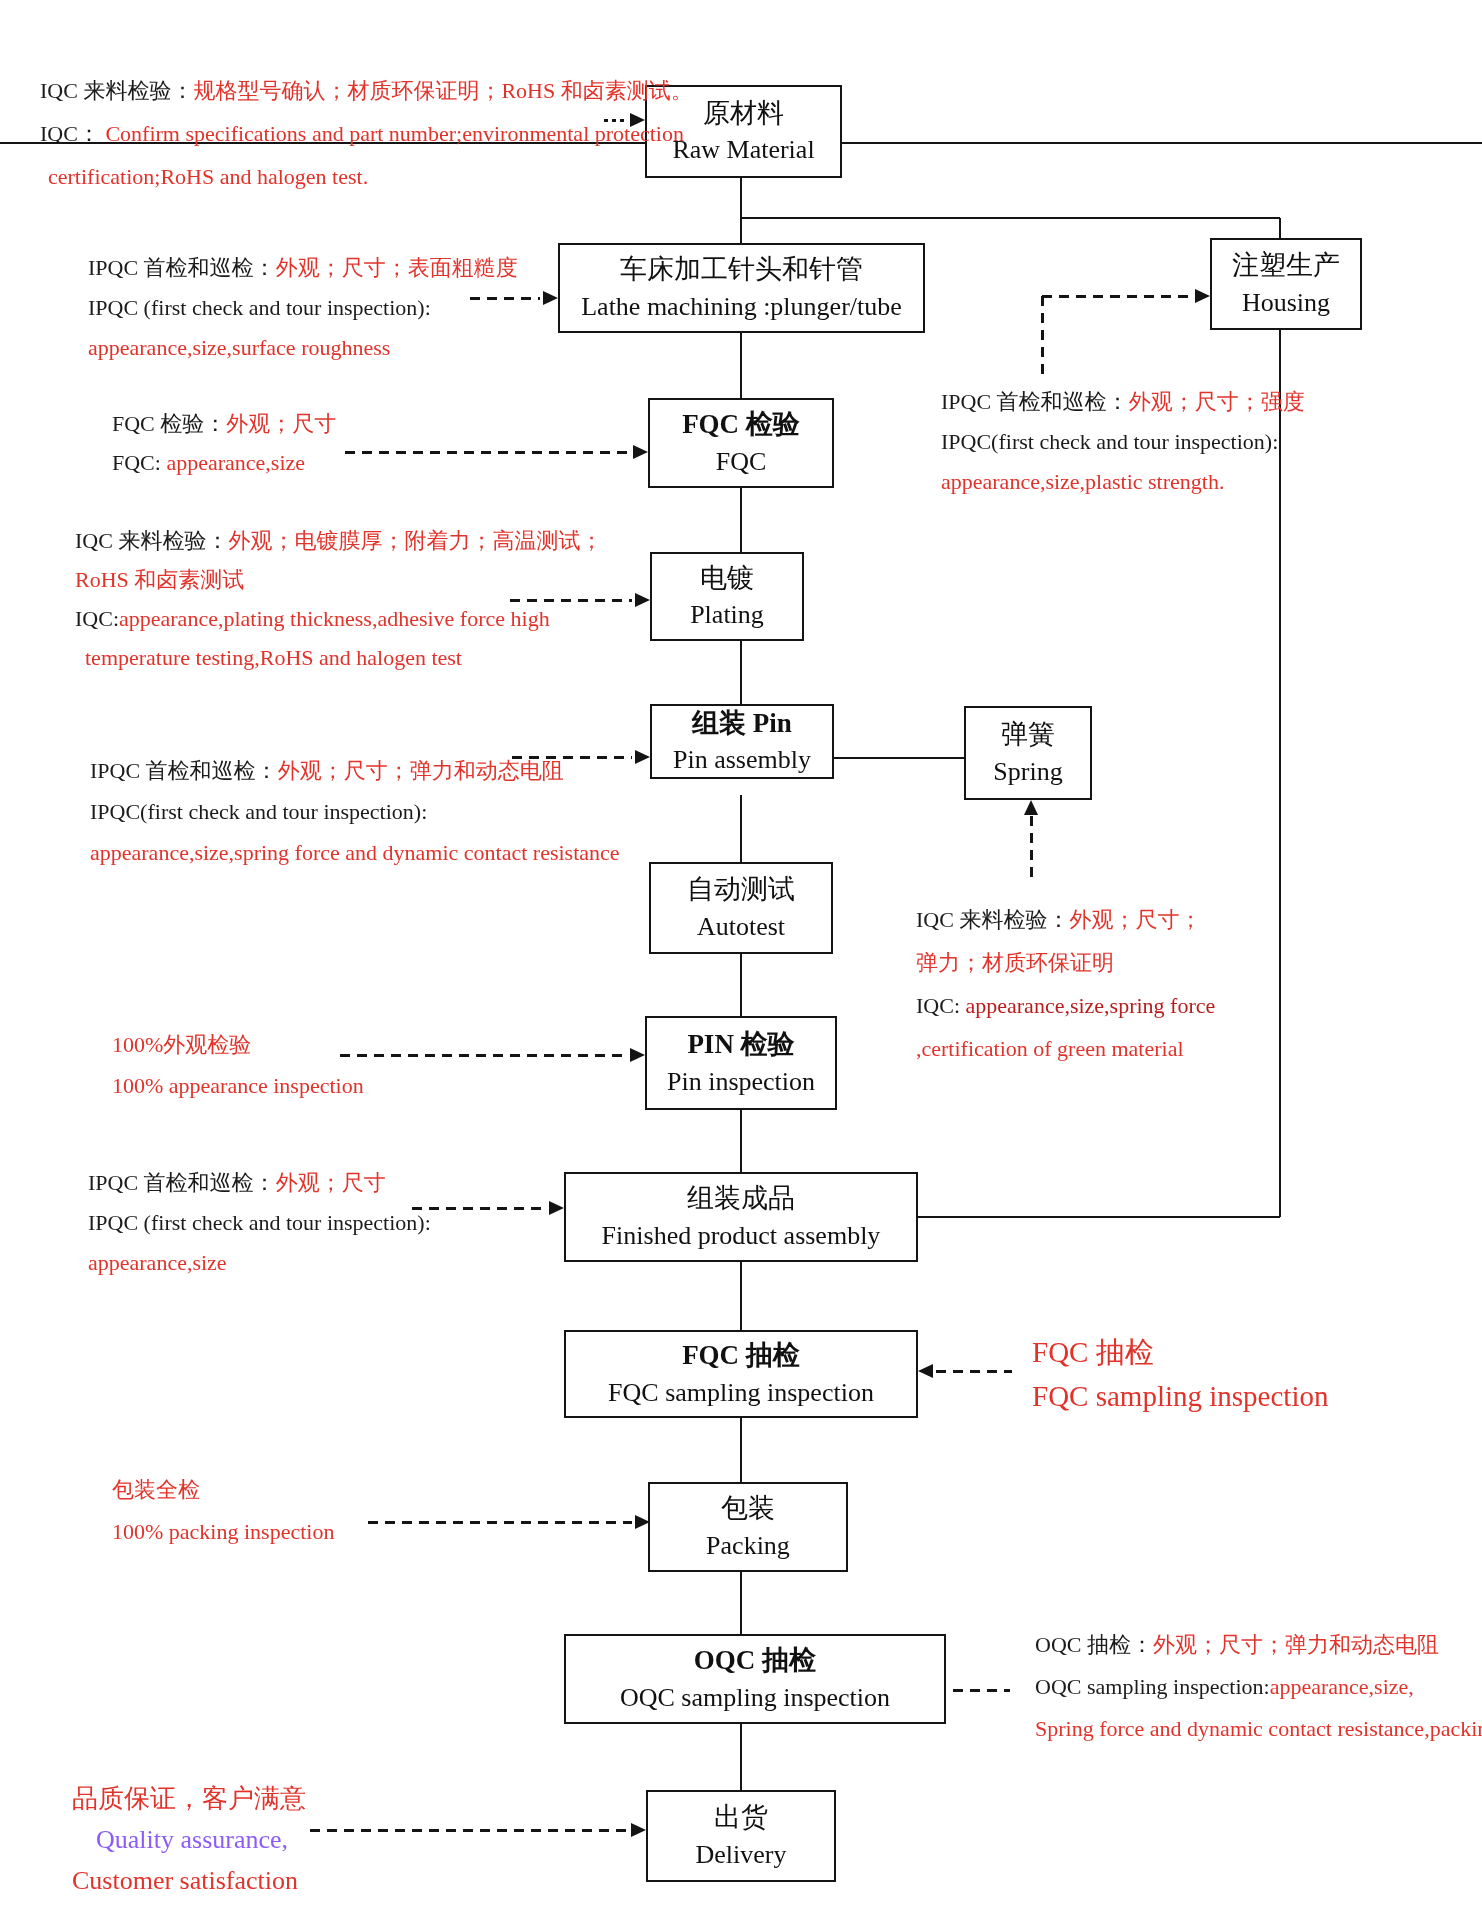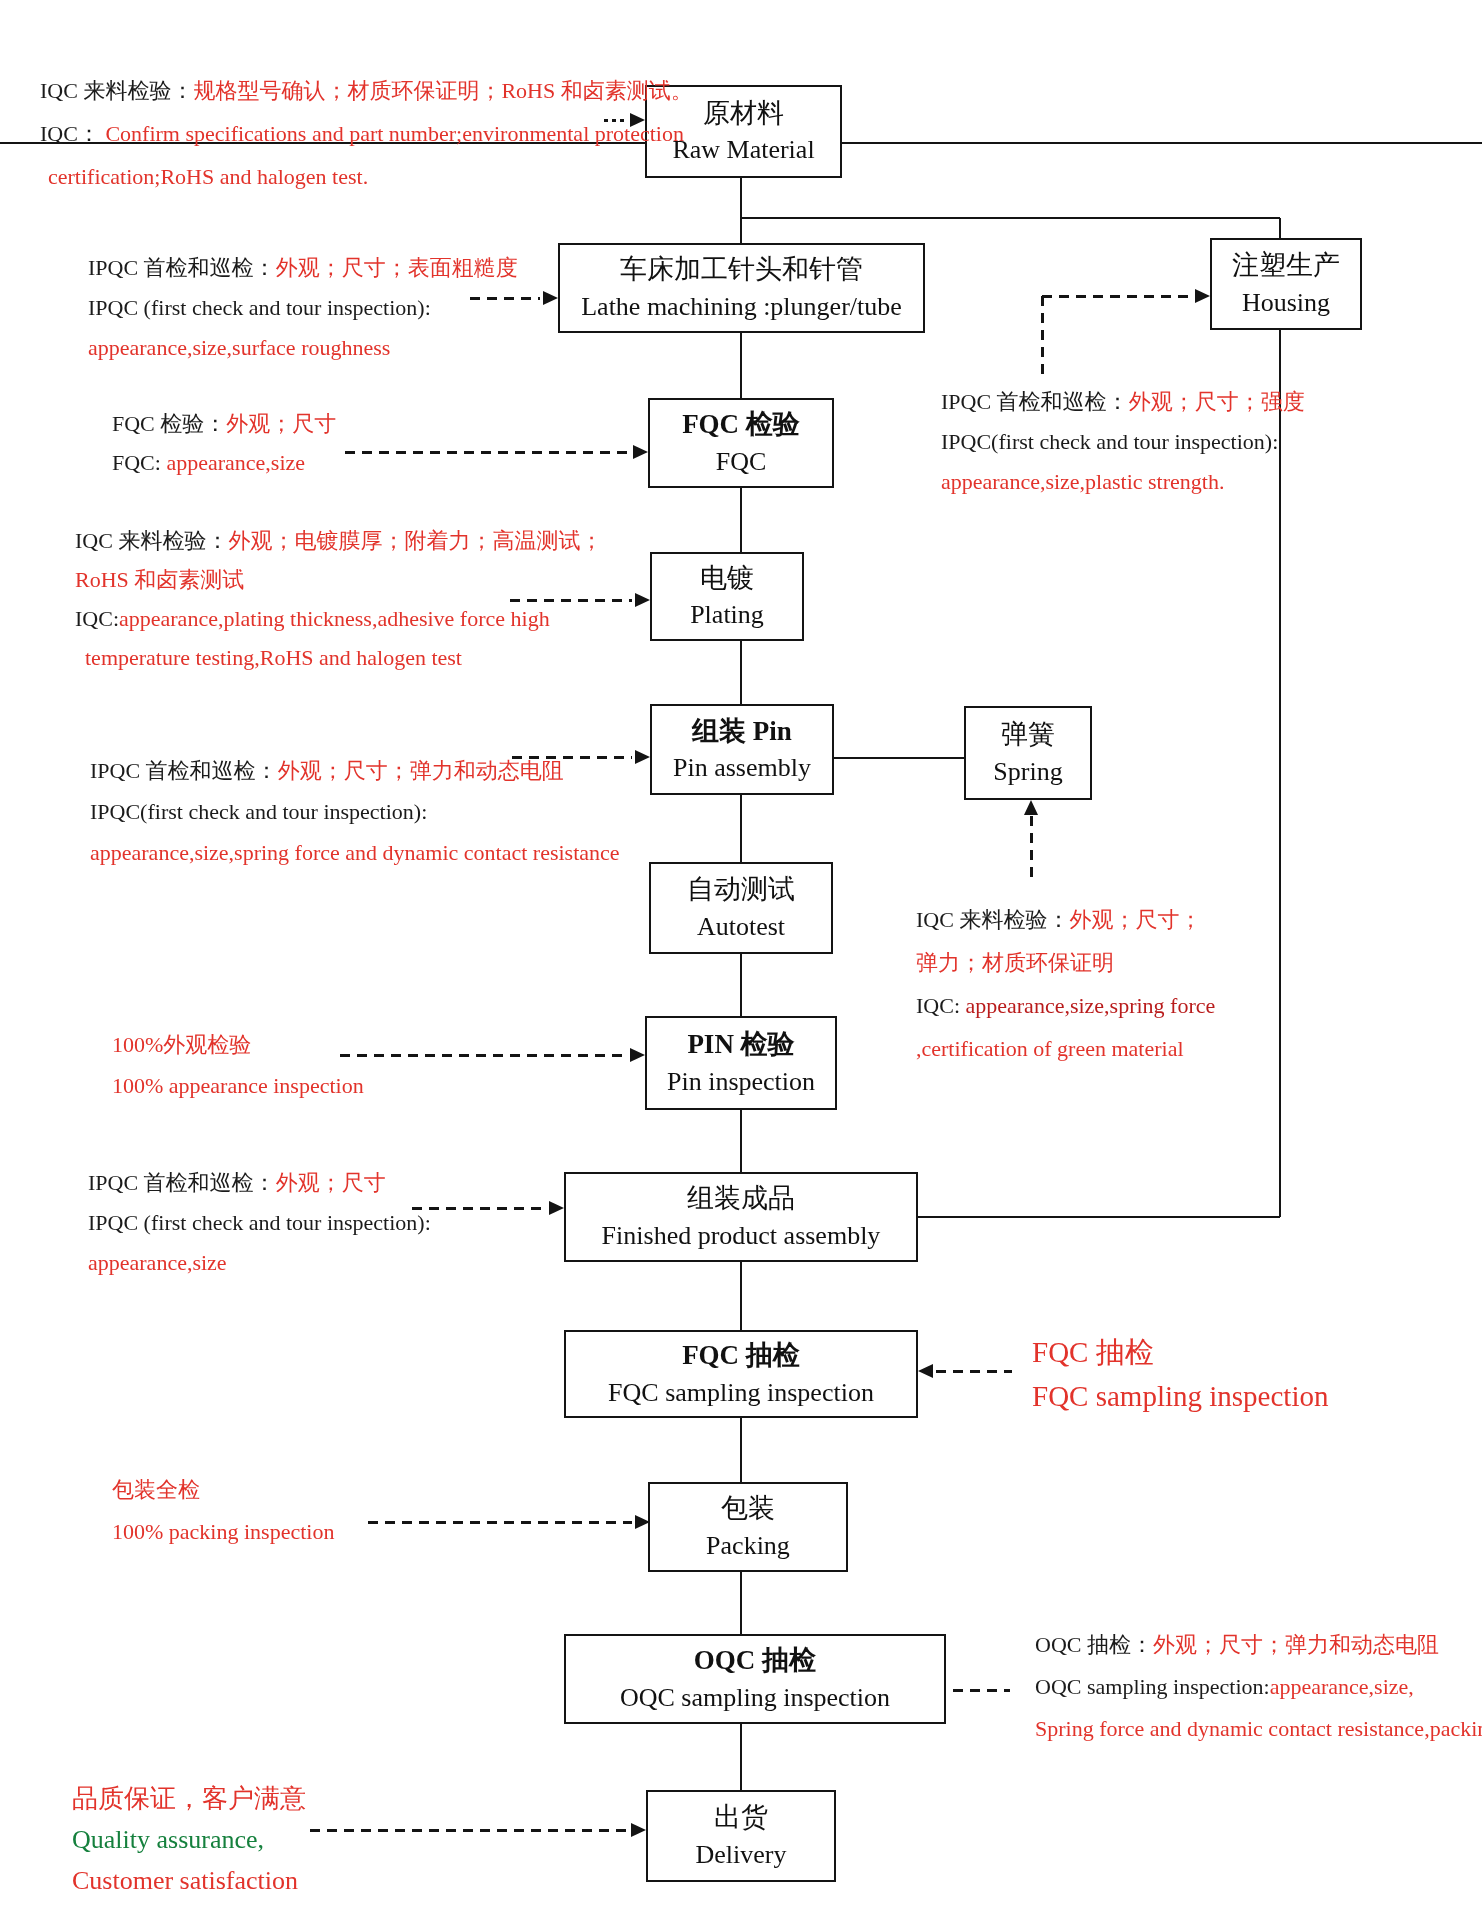--- a/index.html
+++ b/index.html
@@ -88,21 +88,21 @@
       <div class="en">Housing</div>
     </div>
     <div class="box bold" style="left: 648px; top: 398px; width: 186px; height: 90px;">
       <div class="zh">FQC 检验</div>
       <div class="en">FQC</div>
     </div>
     <div class="box" style="left: 650px; top: 552px; width: 154px; height: 89px;">
       <div class="zh">电镀</div>
       <div class="en">Plating</div>
     </div>
-    <div class="box bold" style="left: 650px; top: 704px; width: 184px; height: 91px;">
+    <div class="box bold" style="left: 650px; top: 704px; width: 184px; height: 75px;">
       <div class="zh">组装 Pin</div>
       <div class="en">Pin assembly</div>
     </div>
     <div class="box" style="left: 964px; top: 706px; width: 128px; height: 94px;">
       <div class="zh">弹簧</div>
       <div class="en">Spring</div>
     </div>
     <div class="box" style="left: 649px; top: 862px; width: 184px; height: 92px;">
       <div class="zh">自动测试</div>
       <div class="en">Autotest</div>
@@ -184,16 +184,16 @@
       <span class="ln"><span style="color: rgb(226, 51, 43);">包装全检</span></span>
       <span class="ln"><span style="color: rgb(226, 51, 43);">100% packing inspection</span></span>
     </div>
     <div class="note" style="left: 1035px; top: 1624px; font-size: 22px; line-height: 42px;">
       <span class="ln"><span style="color: rgb(27, 27, 27);">OQC 抽检：</span><span style="color: rgb(226, 51, 43);">外观；尺寸；弹力和动态电阻</span></span>
       <span class="ln"><span style="color: rgb(27, 27, 27);">OQC sampling inspection:</span><span style="color: rgb(226, 51, 43);">appearance,size,</span></span>
       <span class="ln"><span style="color: rgb(226, 51, 43);">Spring force and dynamic contact resistance,packing</span></span>
     </div>
     <div class="note" style="left: 72px; top: 1777.5px; font-size: 26px; line-height: 41px;">
       <span class="ln"><span style="color: rgb(226, 51, 43);">品质保证，客户满意</span></span>
-      <span class="ln"><span style="color: #15803d;">Quality assurance,</span></span>
+      <span class="ln"><span style="color: #8b5cf6; margin-left: 24px;">Quality assurance,</span></span>
       <span class="ln"><span style="color: rgb(226, 51, 43);">Customer satisfaction</span></span>
     </div>
   </div>
 
 </body></html>

